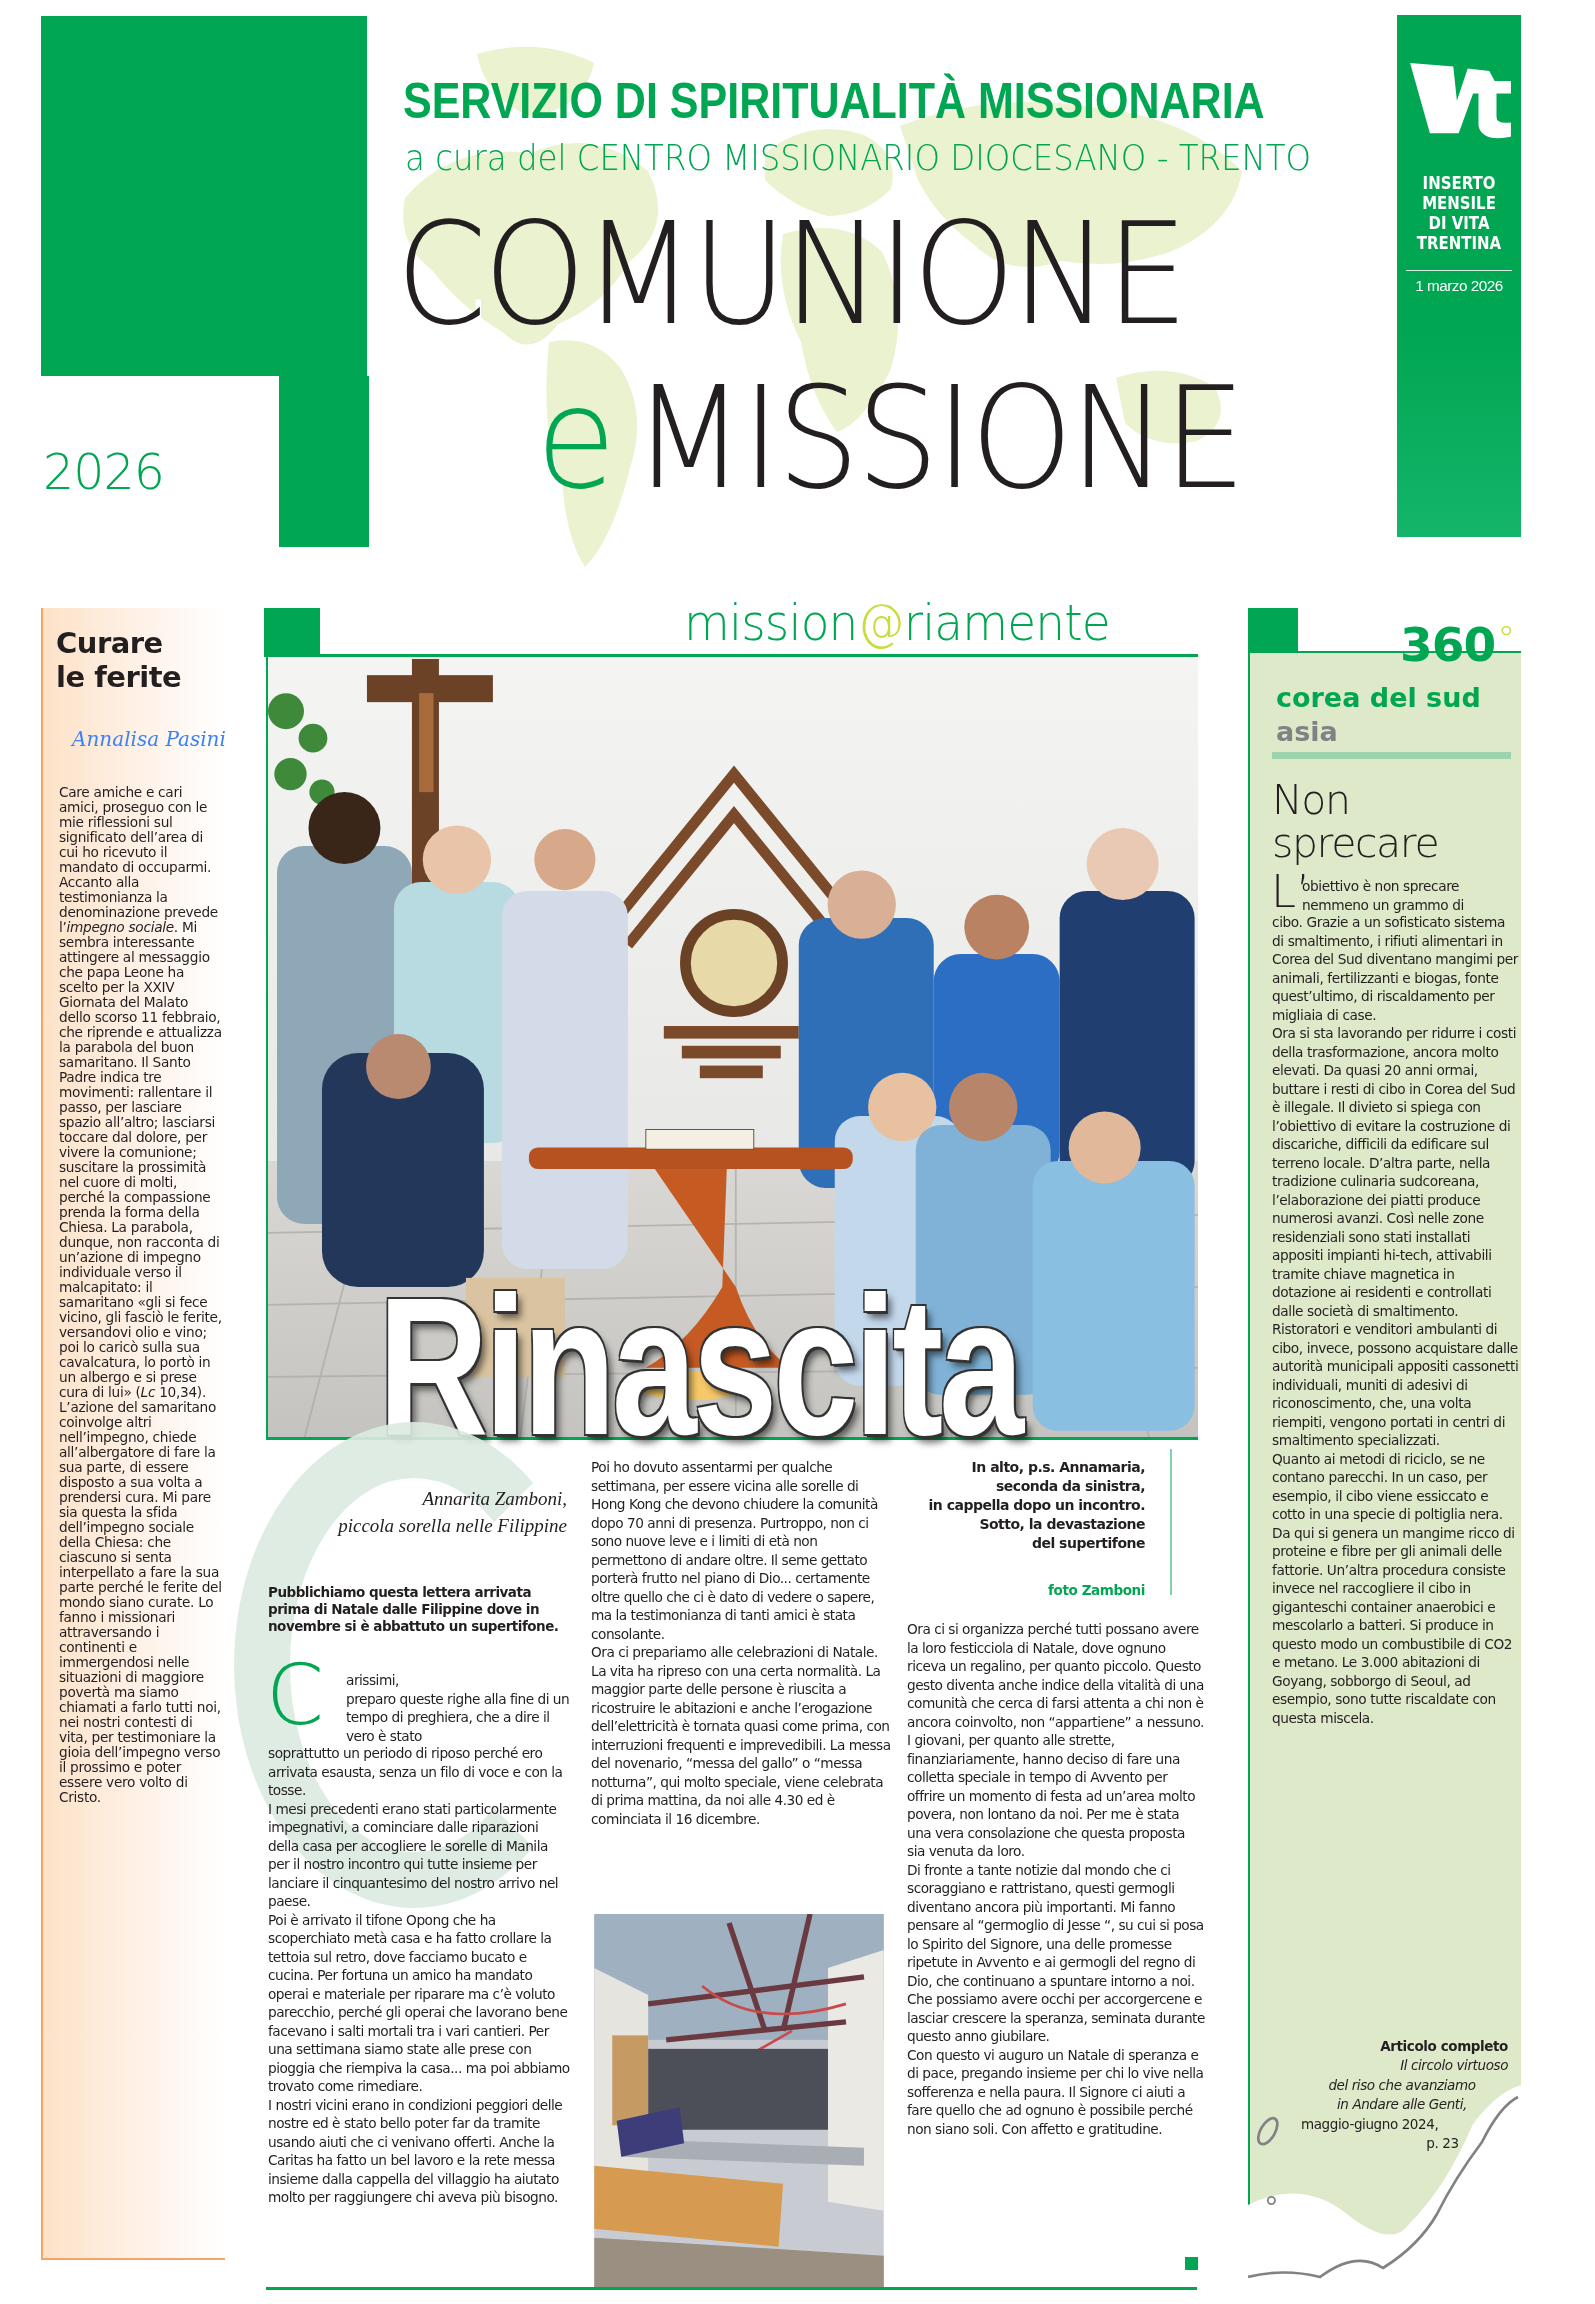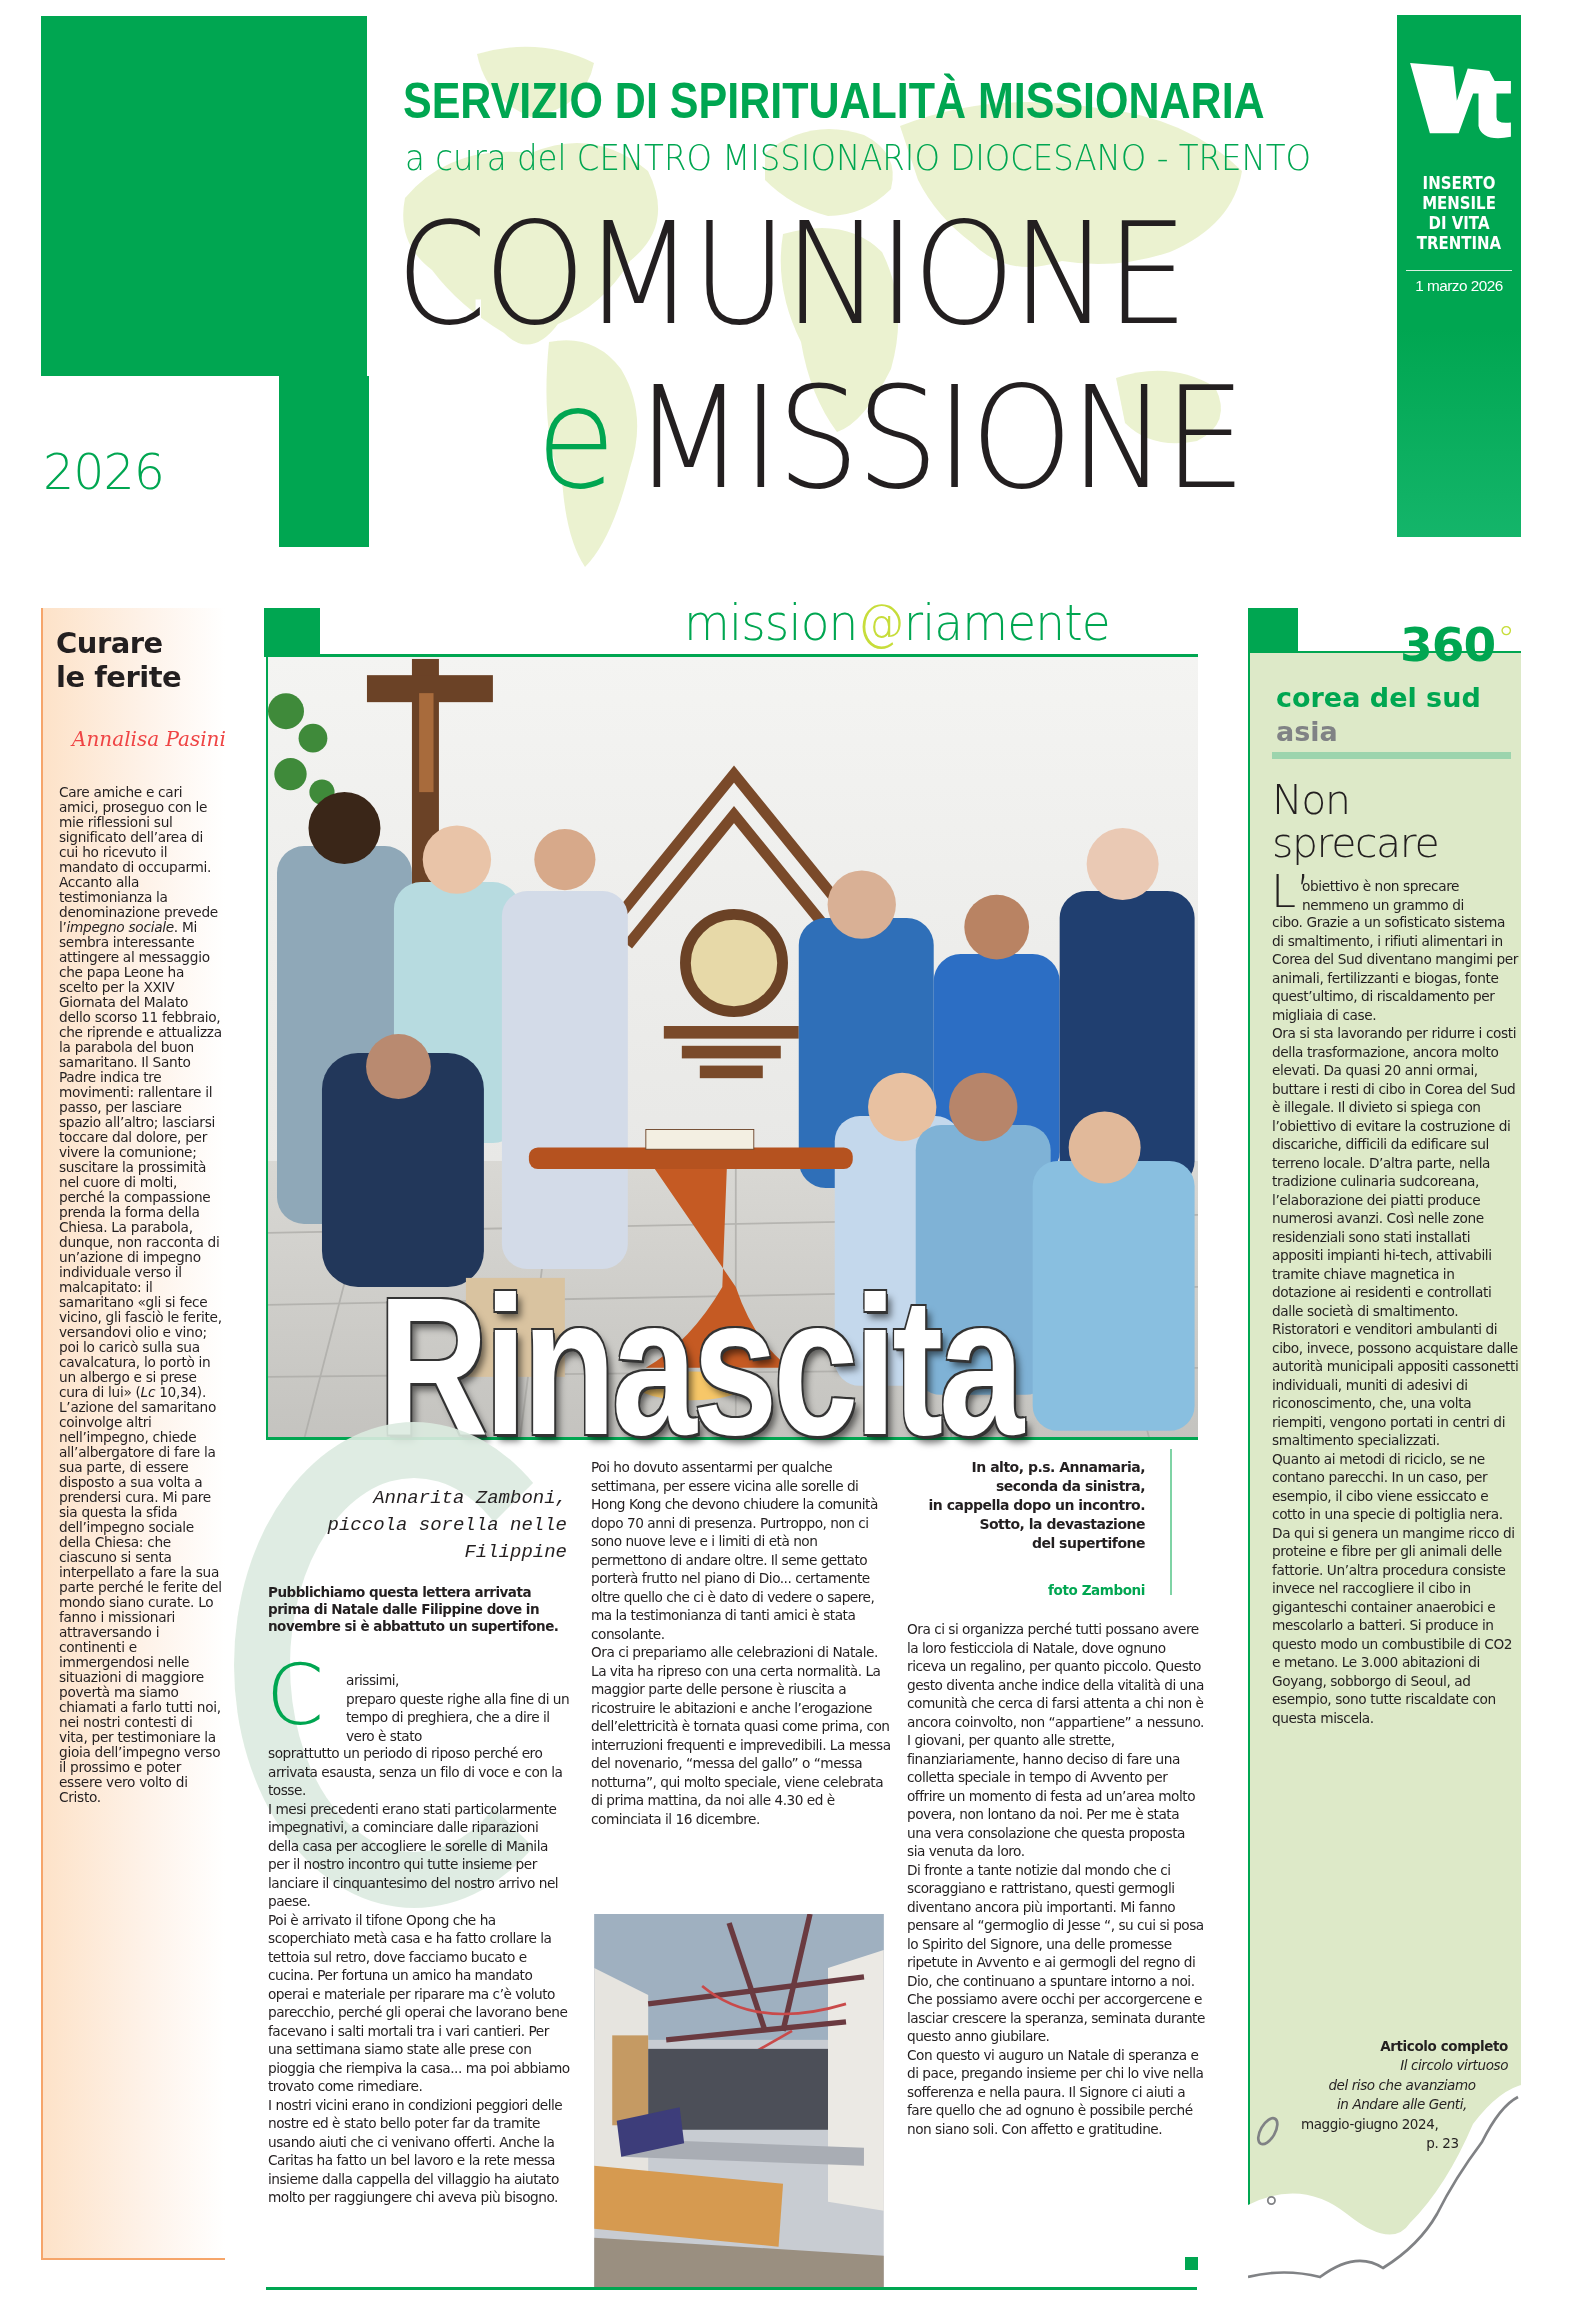--- a/index.html
+++ b/index.html
@@ -24,35 +24,35 @@
 
   .vt-block { position: absolute; left: 1397px; top: 15.3px; width: 124px; height: 522px; background: linear-gradient(180deg, #00a651 0%, #00a651 60%, #14b56a 100%); }
   .vt-logo { position: absolute; left: 1401px; top: 54px; width: 119px; height: 90px; }
   .vt-label { position: absolute; left: 1397px; top: 173px; width: 124px; text-align: center; font-family: "DejaVu Sans", sans-serif; font-weight: bold; font-size: 17px; line-height: 20px; color: #ffffff; transform: scaleX(0.88); }
   .vt-rule { position: absolute; left: 1406px; top: 270px; width: 106px; height: 0.9px; background: #d8f0e0; }
   .vt-date { position: absolute; left: 1397px; top: 277px; width: 124px; text-align: center; font-family: "Liberation Sans", sans-serif; font-size: 15.3px; color: #ffffff; letter-spacing: -0.5px; }
 
   
   .left-col { position: absolute; left: 41px; top: 608px; width: 184px; height: 1652px; background: linear-gradient(90deg, #fde2c8 0%, #fef2e8 55%, #ffffff 100%); border-left: 2.7px solid #f6a56a; border-bottom: 2.7px solid #f6a56a; }
   .left-title { position: absolute; left: 56px; top: 626px; font-family: "DejaVu Sans", sans-serif; font-weight: bold; font-size: 29px; line-height: 34px; color: #231f20; letter-spacing: -0.5px; }
-  .left-author { position: absolute; left: 72px; top: 727px; font-family: "DejaVu Serif", serif; font-style: italic; font-size: 20px; color: #ef4444; }
+  .left-author { position: absolute; left: 72px; top: 727px; font-family: "DejaVu Serif", serif; font-style: italic; font-size: 20px; color: #3b82f6; }
   .left-body { position: absolute; left: 59px; top: 785px; width: 164px; font-family: "DejaVu Sans", sans-serif; font-size: 13.7px; line-height: 15px; color: #231f20; letter-spacing: -0.3px; }
   .left-body i { font-style: italic; }
 
   
   .center-marker { position: absolute; left: 264px; top: 608px; width: 56px; height: 47px; background: #00a651; }
   .center-rule { position: absolute; left: 264px; top: 654px; width: 934px; height: 2.7px; background: #00a651; }
   .section-label { position: absolute; left: 684px; top: 598px; font-family: "DejaVu Sans", sans-serif; font-weight: 200; font-size: 50px; color: #00a651; letter-spacing: -0.9px; line-height: 1; transform: scaleX(0.94); transform-origin: left top; white-space: nowrap; }
   .section-label .at { color: #c7dd3a; }
 
   .main-photo { position: absolute; left: 266px; top: 657px; width: 932px; height: 783px; overflow: hidden; border-left: 2.7px solid #00a651; border-bottom: 3.6px solid #00a651; background: #f1f1ef; }
   .photo-headline { position: absolute; left: 378px; top: 1269px; font-family: "Liberation Sans", sans-serif; font-weight: bold; font-size: 196px; color: #ffffff; line-height: 1; letter-spacing: -5.4px; transform: scaleX(0.78); transform-origin: left top; text-shadow: 2.7px 2.7px 0 #333, -1.8px -1.8px 0 #333, 1.8px -1.8px 0 #333, -1.8px 1.8px 0 #333, 6.3px 7.2px 9px rgba(0,0,0,0.55); white-space: nowrap; }
 
   .big-c { position: absolute; left: 234px; top: 1422px; width: 360px; height: 486px; border-radius: 50%; border: 56px solid #dcebe0; border-right-color: transparent; opacity: 0.9; }
-  .article-author { position: absolute; left: 270px; top: 1485px; width: 297px; text-align: right; font-family: Liberation Mono, monospace; font-style: italic; font-size: 19px; line-height: 27px; color: #231f20; }
+  .article-author { position: absolute; left: 270px; top: 1485px; width: 297px; text-align: right; font-family: Liberation Serif, serif; font-style: italic; font-size: 19px; line-height: 27px; color: #231f20; }
   .article-lede { position: absolute; left: 268px; top: 1584px; width: 297px; font-family: "DejaVu Sans", sans-serif; font-weight: bold; font-size: 13.5px; line-height: 17px; color: #231f20; letter-spacing: -0.5px; }
   .drop-cap { position: absolute; left: 266px; top: 1654px; font-family: "DejaVu Sans", sans-serif; font-size: 83px; font-weight: 200; color: #00a651; line-height: 1; }
   .col-text { font-family: "DejaVu Sans", sans-serif; font-size: 13.7px; line-height: 18.5px; color: #231f20; letter-spacing: -0.5px; }
   .col-a-indent { position: absolute; left: 346px; top: 1671px; width: 225px; }
   .col-a { position: absolute; left: 268px; top: 1744px; width: 302px; }
   .col-b { position: absolute; left: 591px; top: 1458px; width: 302px; }
   .photo-caption { position: absolute; left: 900px; top: 1458px; width: 245px; text-align: right; font-family: "DejaVu Sans", sans-serif; font-weight: bold; font-size: 14px; line-height: 19px; color: #231f20; letter-spacing: -0.5px; }
   .photo-credit { position: absolute; left: 900px; top: 1582px; width: 245px; text-align: right; font-family: "DejaVu Sans", sans-serif; font-weight: bold; font-size: 13.5px; color: #00a651; letter-spacing: -0.4px; }
   .caption-rule { position: absolute; left: 1170px; top: 1449px; width: 1.8px; height: 146px; background: #7fd3a5; }
   .col-c { position: absolute; left: 907px; top: 1620px; width: 299px; }

